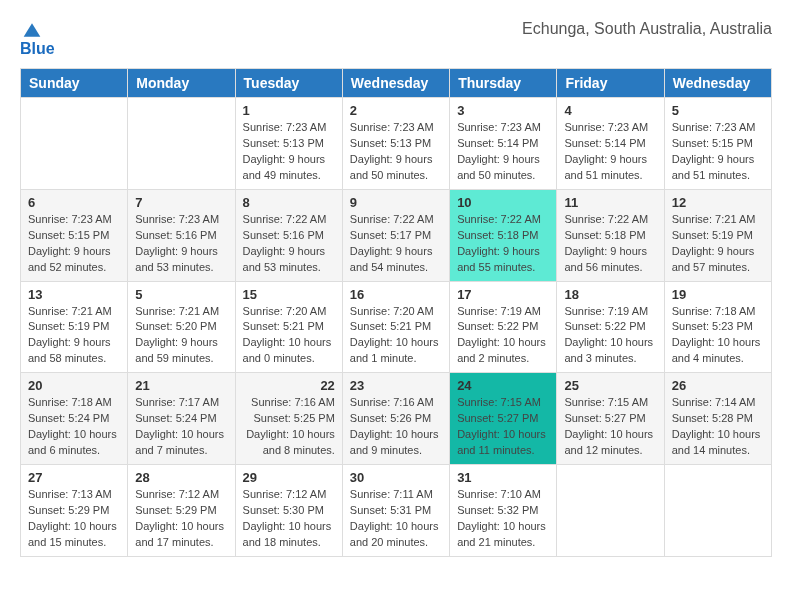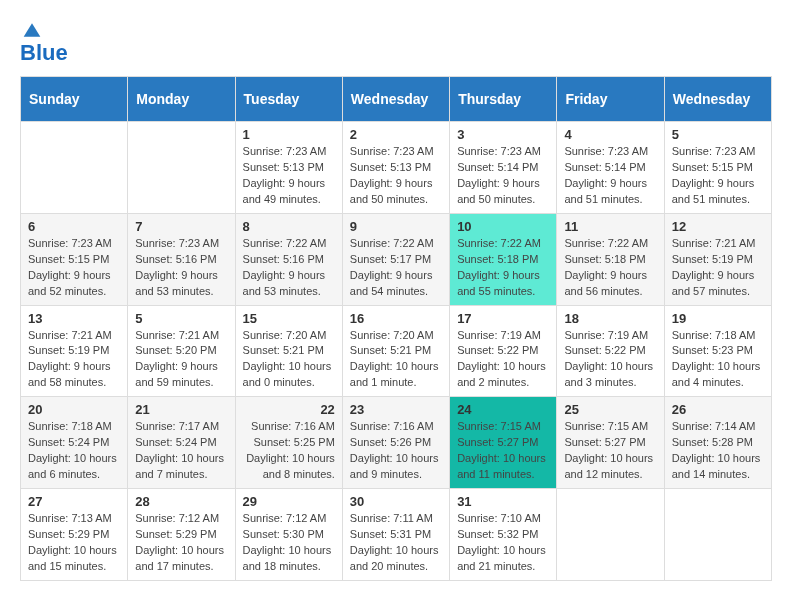--- a/index.html
+++ b/index.html
@@ -24,21 +24,21 @@
     .logo-text {
       display: flex;
       align-items: center;
     }
     .logo-general {
       font-size: 22px;
       font-weight: bold;
       color: #333;
     }
     .logo-blue {
-      font-size: 22px;
+      font-size: 16px;
       font-weight: bold;
       color: #1a6bbf;
     }
     .logo-icon {
       width: 20px;
       height: 20px;
       margin-left: 2px;
     }
     .title-block {
       text-align: right;
@@ -54,21 +54,21 @@
       color: #555;
     }
     .calendar {
       width: 100%;
       border-collapse: collapse;
     }
     .calendar th {
       background-color: #2979c0;
       color: #fff;
       text-align: left;
-      padding: 14px 8px;
+      padding: 6px 8px;
       font-size: 14px;
       font-weight: bold;
       border: 1px solid #ddd;
     }
     .calendar td {
       border: 1px solid #ddd;
       vertical-align: top;
       padding: 5px 7px;
       width: calc(100% / 7);
       min-height: 80px;
@@ -101,20 +101,21 @@
 <div class="header">
   <div class="logo">
     <div class="logo-text">
       <svg class="logo-icon" viewBox="0 0 24 24">
         <polygon points="2,20 12,4 22,20" fill="#2979c0"></polygon>
       </svg>
     </div>
     <span class="logo-blue">Blue</span>
   </div>
   <div class="title-block">
+    <div class="location">Echunga, South Australia, Australia</div>
   </div>
 </div>
 
 <table class="calendar">
   <thead>
     <tr>
     <th>Sunday</th>
         <th>Monday</th>
         <th>Tuesday</th>
         <th>Wednesday</th>

